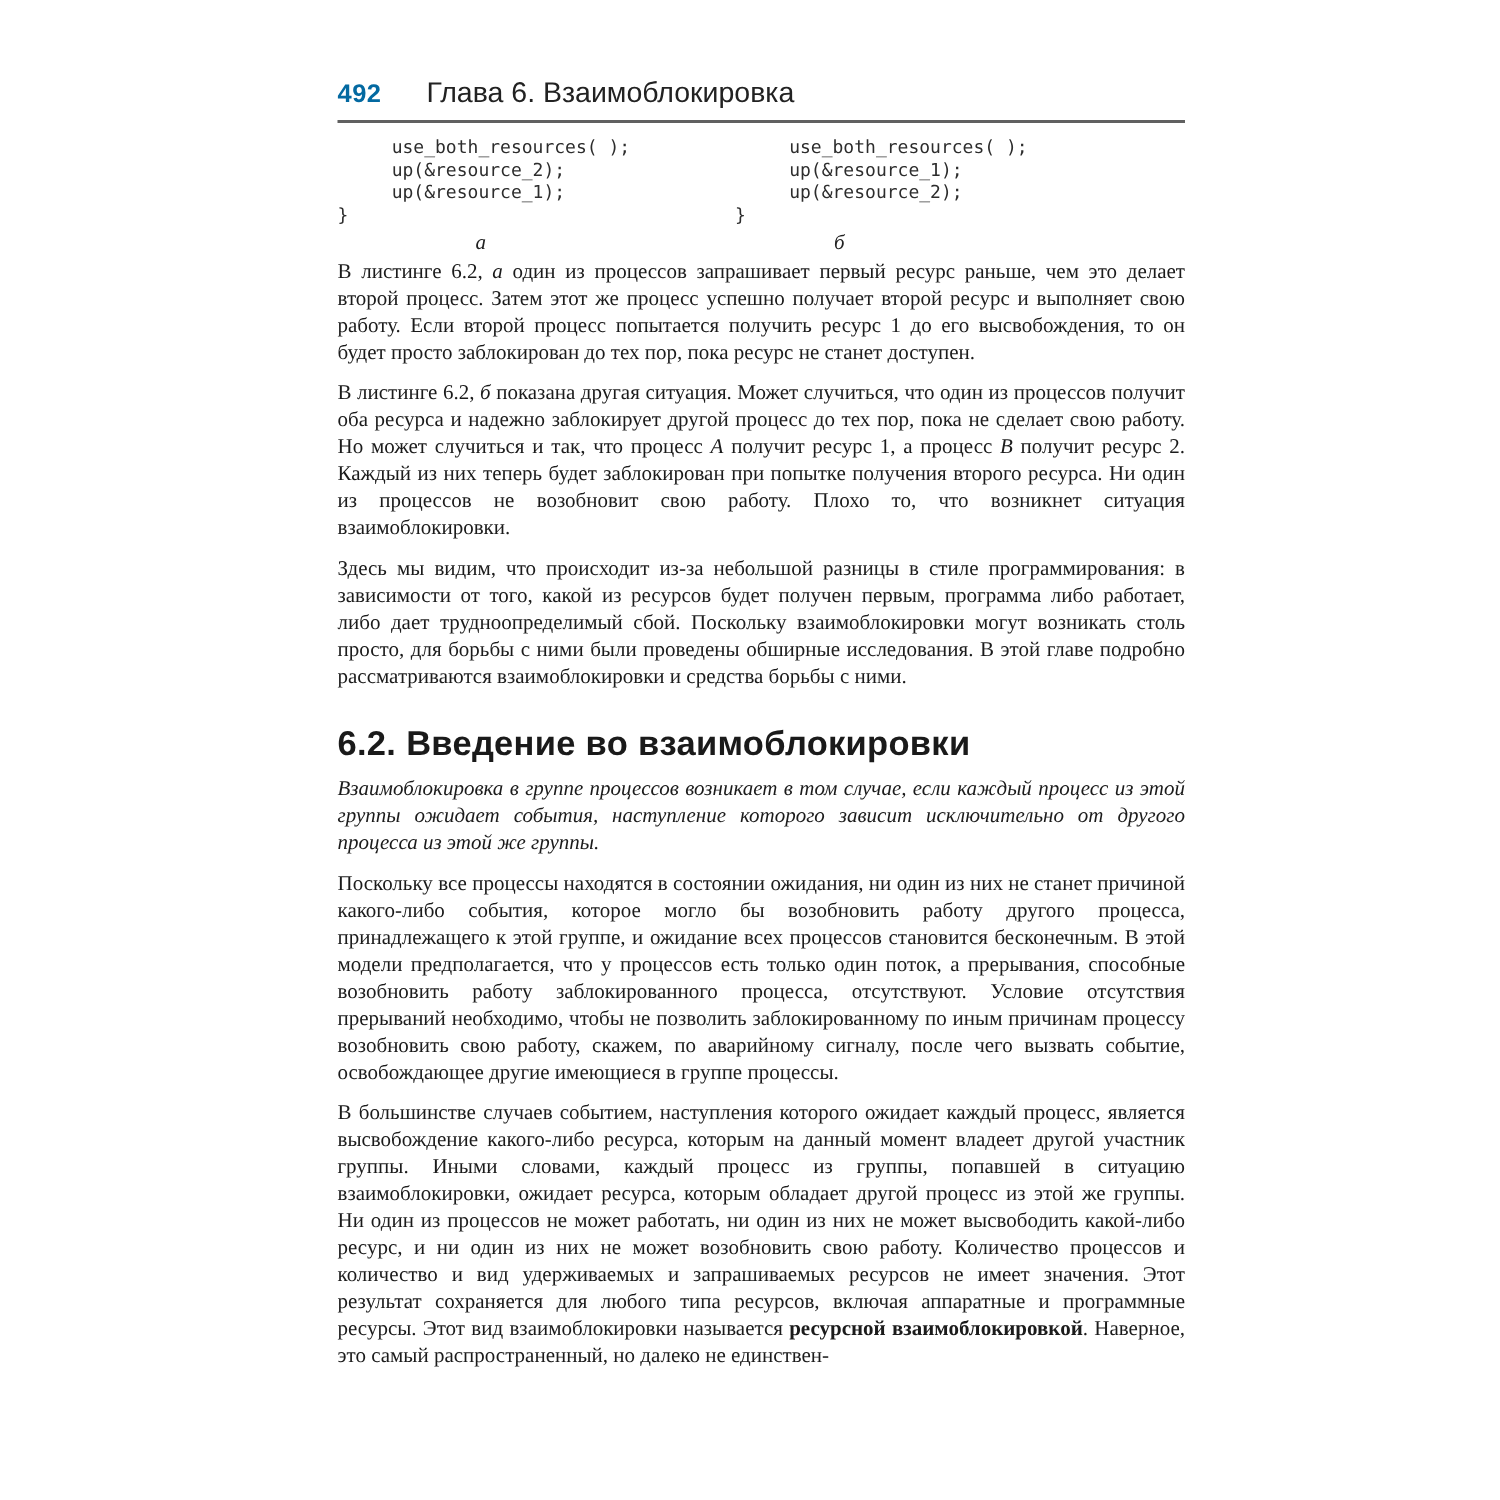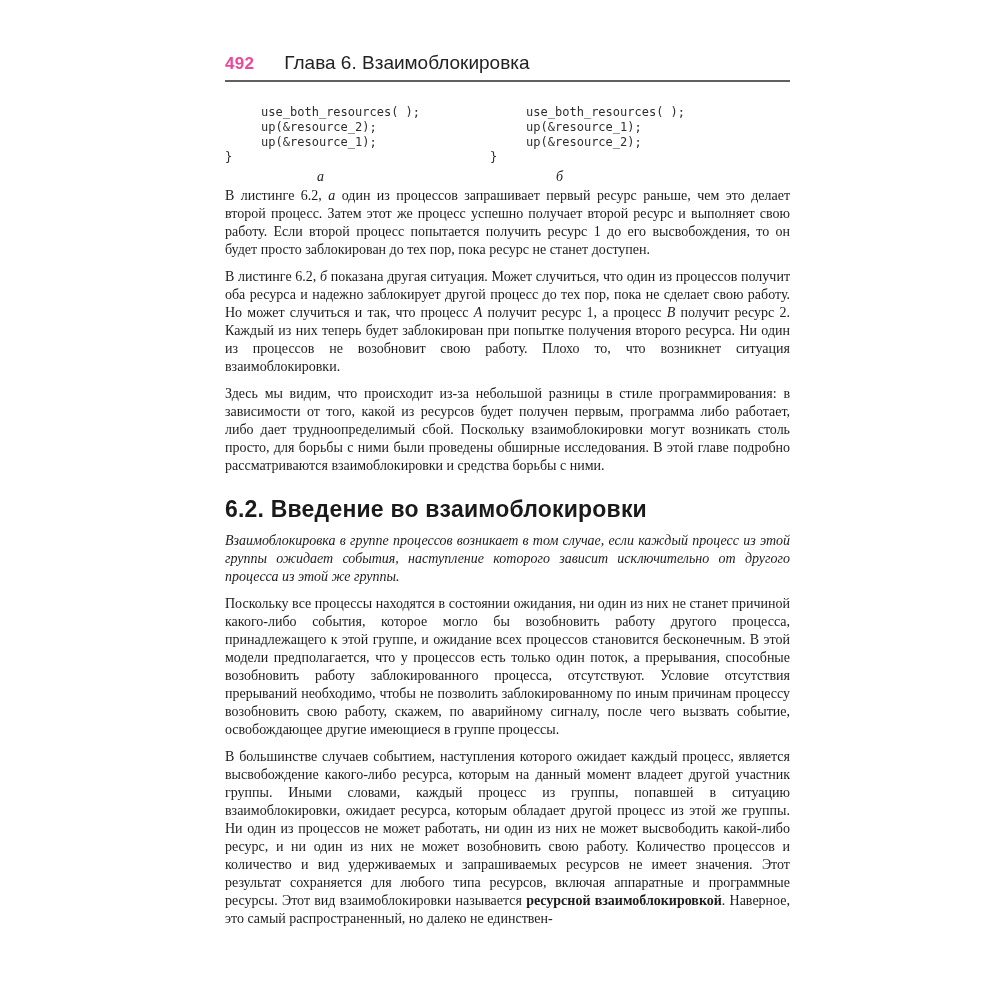--- a/index.html
+++ b/index.html
@@ -19,37 +19,37 @@
     width: 565px;
   }
   .page-header {
     display: flex;
     align-items: baseline;
     font-family: "Liberation Sans", sans-serif;
   }
   .page-number {
     font-size: 17px;
     font-weight: bold;
-    color: #ec4899;
+    color: #0369a1;
     letter-spacing: 0.3px;
   }
   .chapter-title {
     font-size: 19px;
     margin-left: 30px;
     color: #222222;
   }
   .header-rule {
     height: 0;
     border: none;
     border-top: 2px solid #606060;
     margin: 6px 0 0 0;
   }
   .code-listing {
     display: flex;
-    margin-top: 23px;
+    margin-top: 9px;
     font-family: "DejaVu Sans Mono", "Liberation Mono", monospace;
     font-size: 12px;
     line-height: 15px;
     color: #2d2d2d;
     justify-content: flex-end;
   }
   .code-col-a { width: 265px; flex: 0 0 265px; }
   .code-col-b { flex: 1 1 auto; }
   .code-col pre {
     margin: 0;

